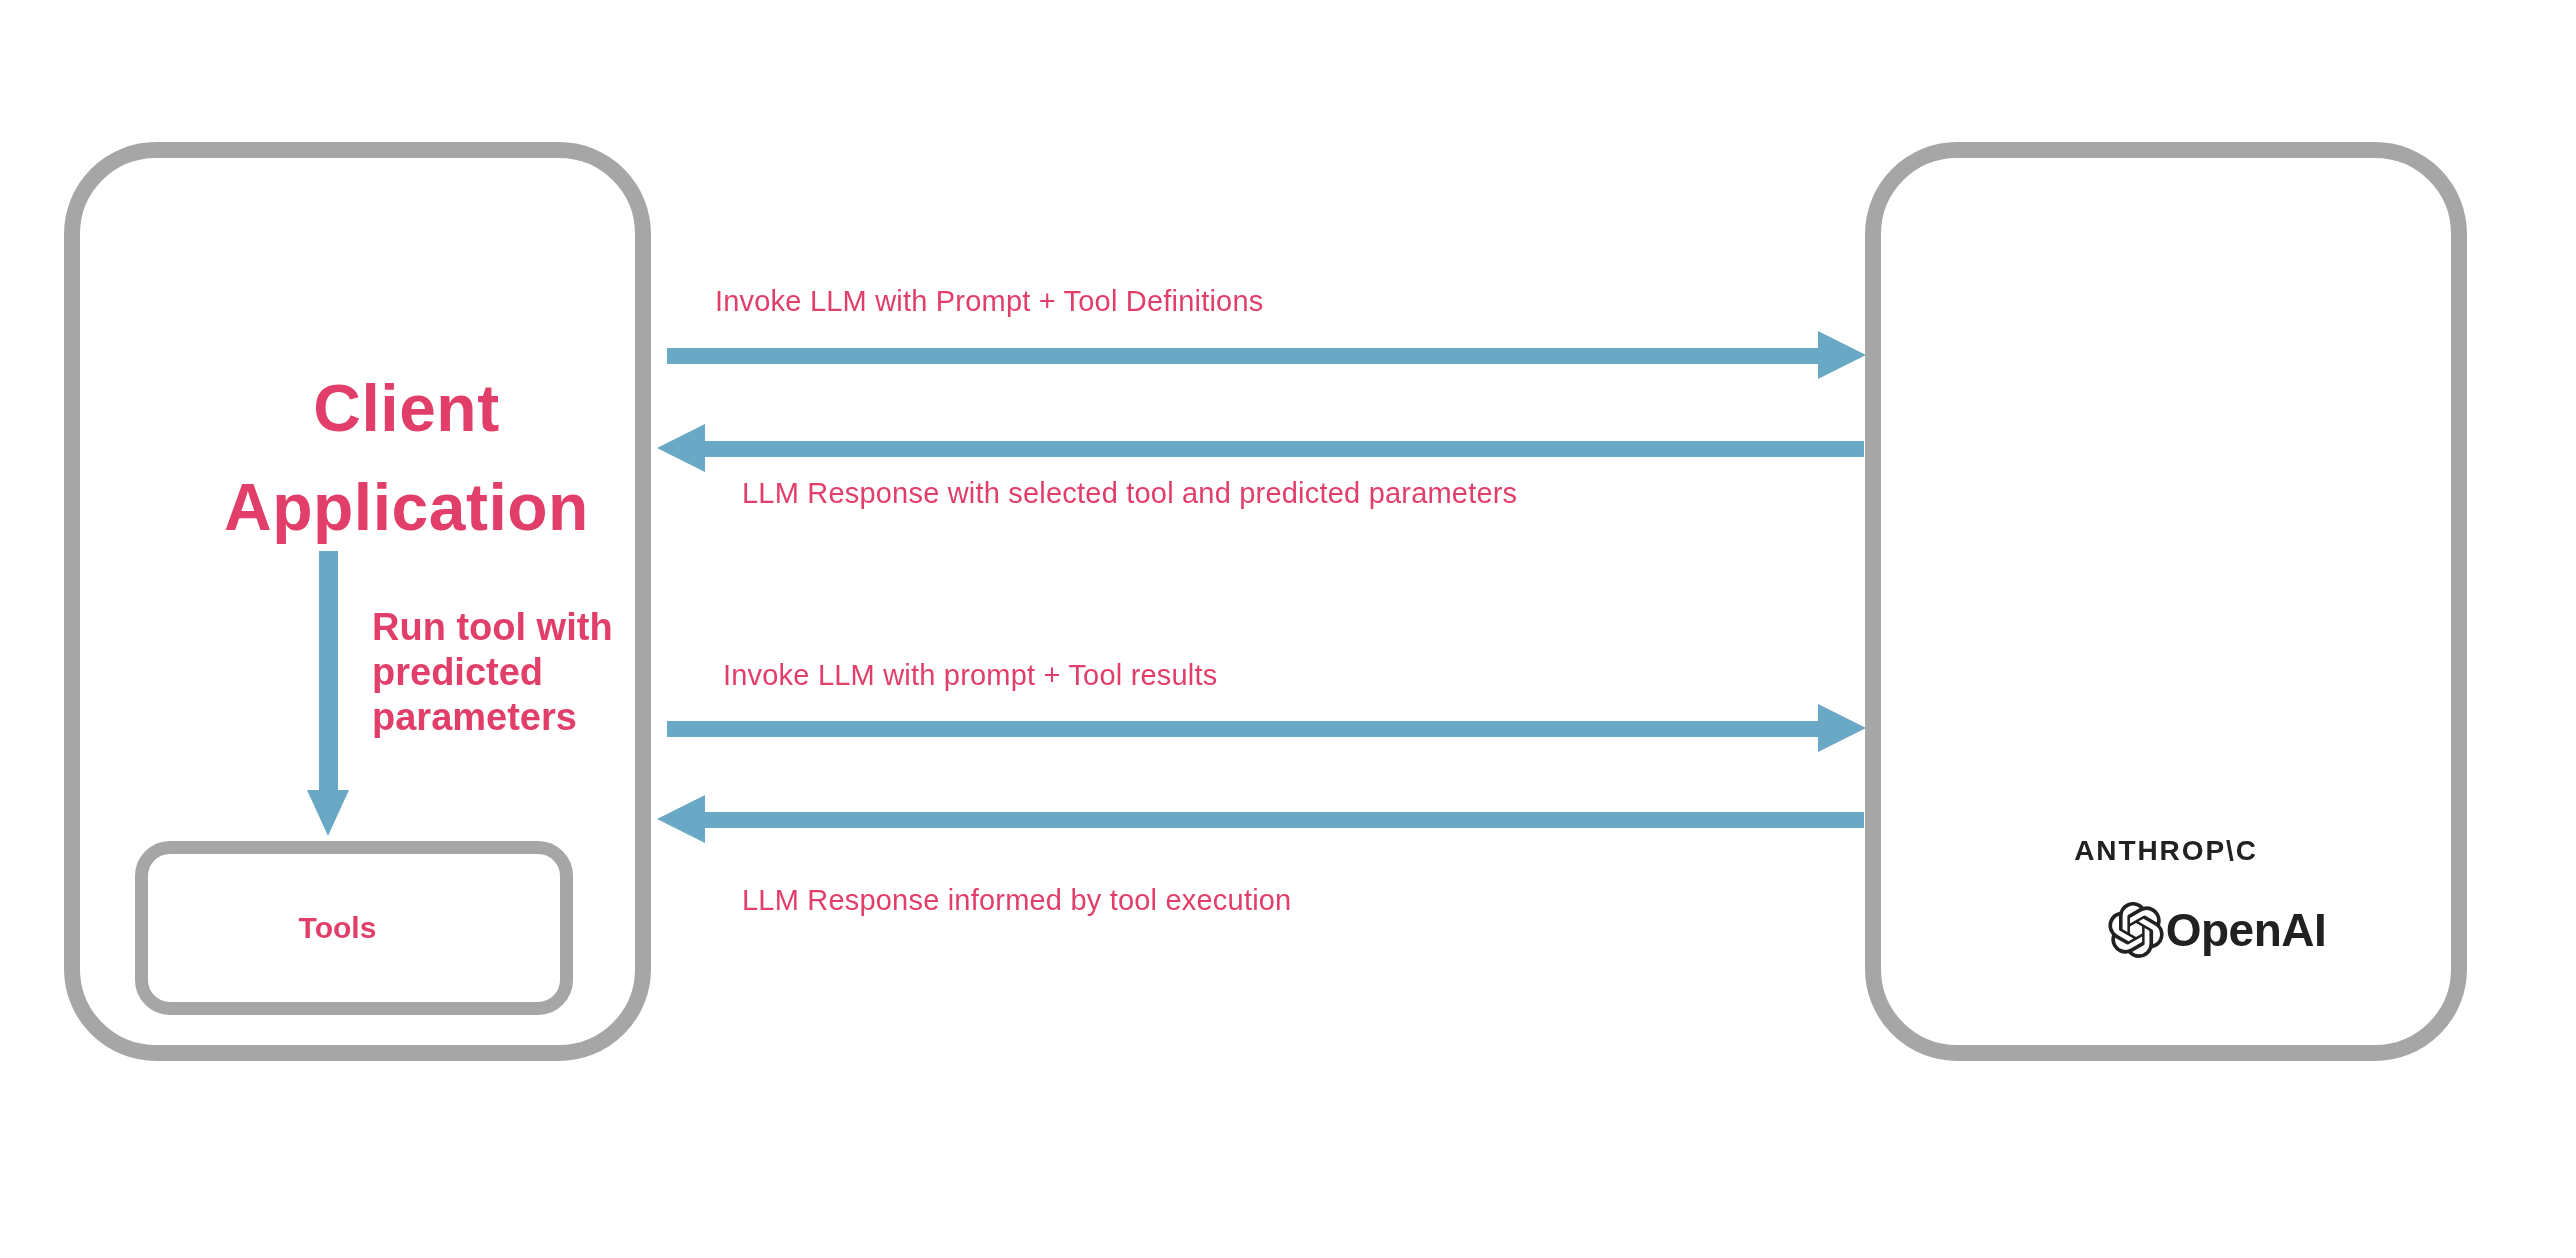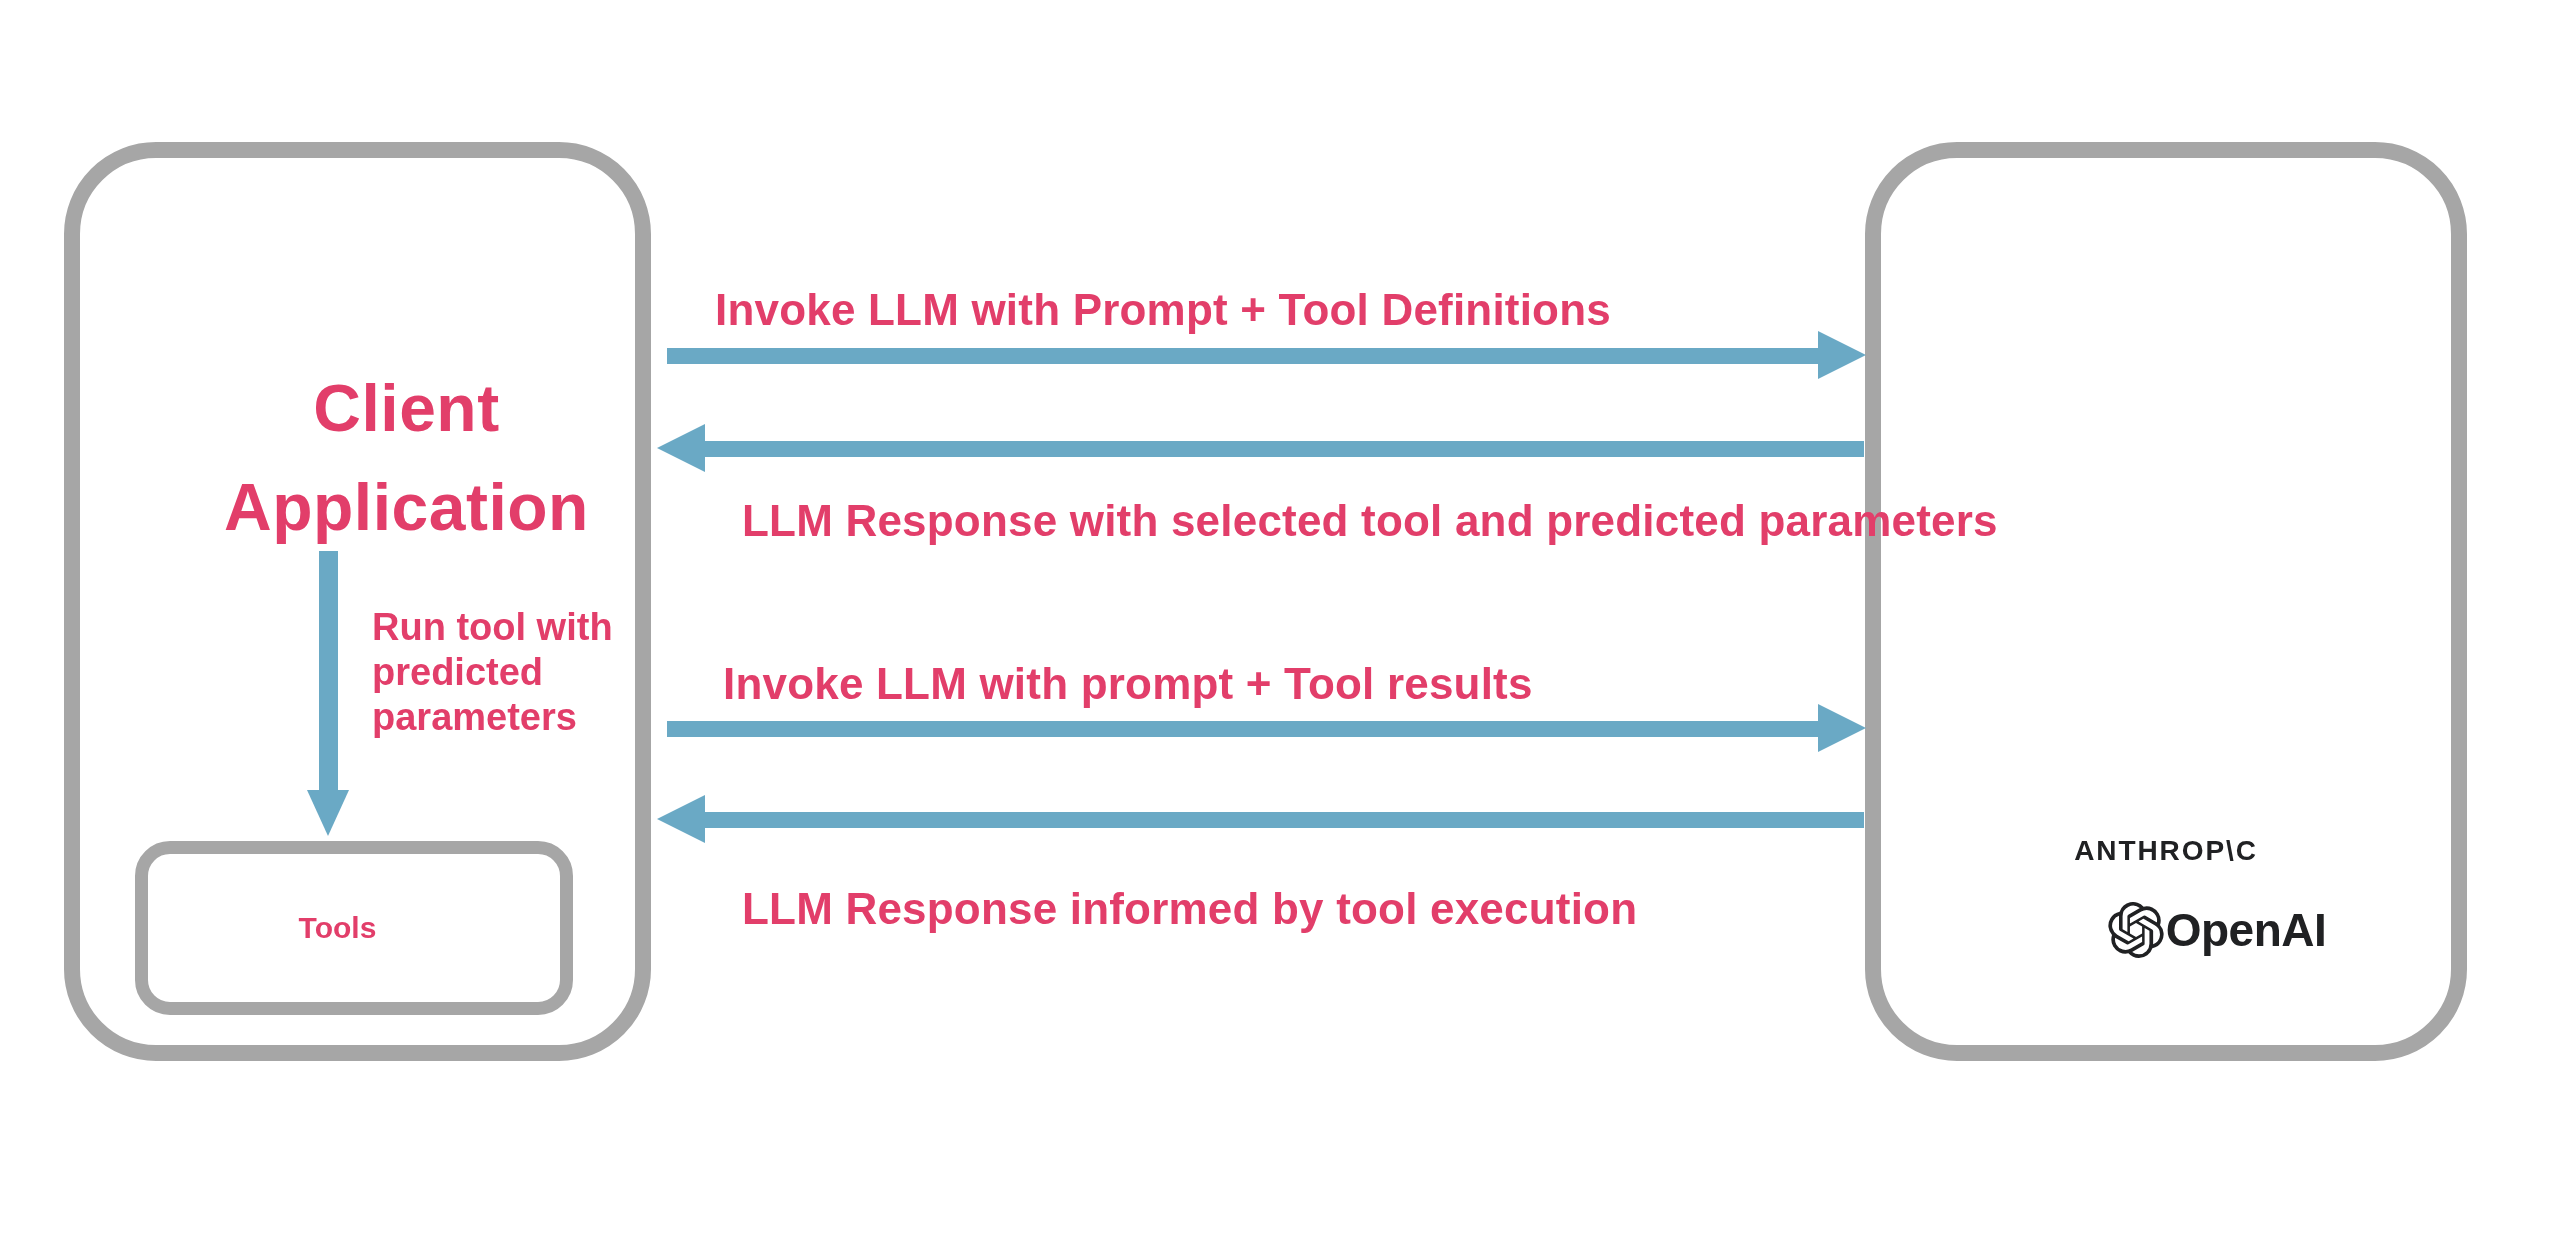--- a/index.html
+++ b/index.html
@@ -76,22 +76,22 @@
     left: 307px; top: 790px;
     width: 0; height: 0;
     border-left: 21px solid transparent;
     border-right: 21px solid transparent;
     border-top: 46px solid var(--blue);
   }
 
   .msg-label {
     position: absolute;
     color: var(--pink);
-    font-weight: bold;
-    font-size: 44px;
+    font-weight: normal;
+    font-size: 29px;
     white-space: nowrap;
     letter-spacing: 0.2px;
   }
   .run-label {
     position: absolute;
     left: 372px; top: 605px;
     color: var(--pink);
     font-weight: bold;
     font-size: 38px;
     line-height: 45px;
@@ -153,21 +153,21 @@
 Application</div>
 
   <div class="entity-box box-right"></div>
 
   <div class="msg-label" style="left:715px; top:285px;">Invoke LLM with Prompt + Tool Definitions</div>
   <div class="h-shaft" style="left:667px; top:348px; width:1152px;"></div>
   <div class="head-right" style="left:1818px; top:331px;"></div>
 
   <div class="head-left" style="left:657px; top:424px;"></div>
   <div class="h-shaft" style="left:704px; top:441px; width:1160px;"></div>
-  <div class="msg-label" style="left:742px; top:496px;">LLM Response with selected tool and predicted parameters</div>
+  <div class="msg-label" style="left:742px; top:477px;">LLM Response with selected tool and predicted parameters</div>
 
   <div class="v-shaft"></div>
   <div class="head-down"></div>
   <div class="run-label">Run tool with
 predicted
 parameters</div>
 
   <div class="tools-box">
     <span class="tools-label">Tools</span>
   </div>

